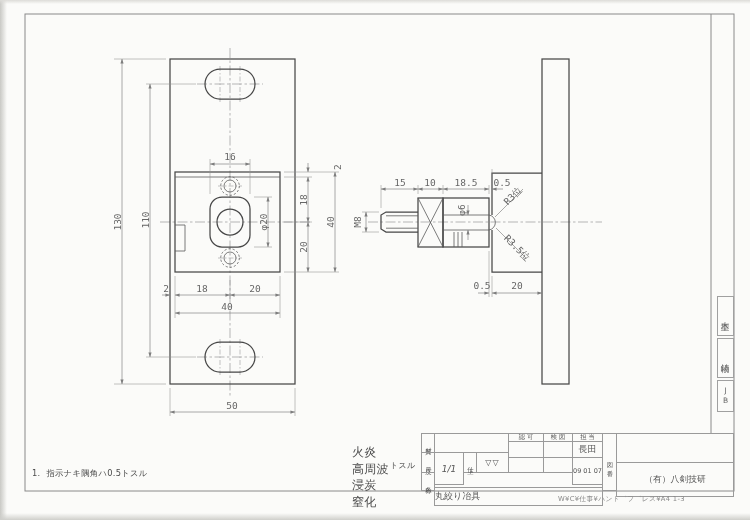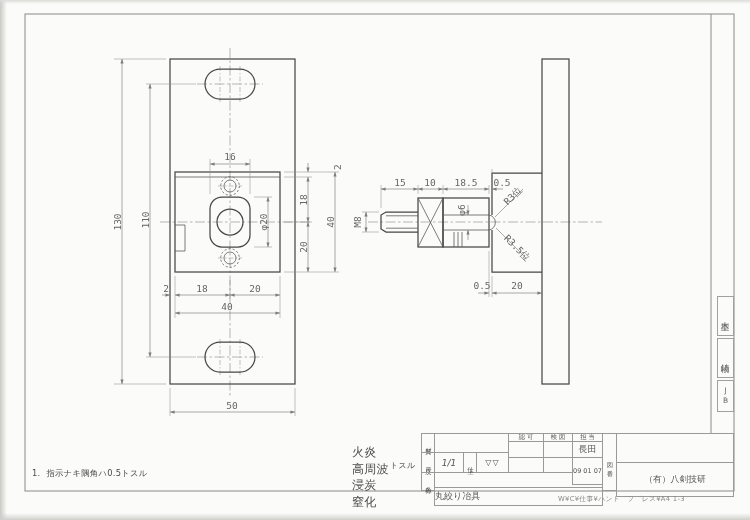--- a/index.html
+++ b/index.html
@@ -185,21 +185,21 @@
   <div>高周波</div>
   <div>浸炭</div>
   <div>窒化</div>
 </div>
 <div class="note" style="left:390px;top:460px;font-size:8px;">トスル</div>
 
 <div>
   <div class="cell vtext" style="left:421px;top:433px;width:14px;height:20px;font-size:6.3px;">材質</div>
   <div class="cell" style="left:434px;top:433px;width:75px;height:20px;"></div>
   <div class="cell vtext" style="left:421px;top:452px;width:14px;height:21px;font-size:6.3px;">尺度</div>
-  <div class="cell" style="left:434px;top:452px;width:30px;height:21px;font-size:9px;font-style:italic;text-align:center;">1/1</div>
+  <div class="cell" style="left:434px;top:452px;width:30px;height:33px;font-size:9px;font-style:italic;text-align:center;">1/1</div>
   <div class="cell vtext" style="left:463px;top:452px;width:14px;height:21px;font-size:6.3px;">仕上</div>
   <div class="cell" style="left:476px;top:452px;width:33px;height:21px;font-size:8px;letter-spacing:1px;">▽▽</div>
   <div class="cell vtext" style="left:421px;top:472px;width:14px;height:19px;font-size:6.3px;">名称</div>
   <div class="cell" style="left:434px;top:487px;width:169px;height:19px;justify-content:flex-start;padding-left:0;font-size:9px;">丸絞り冶具</div>
 
   <div class="cell" style="left:508px;top:433px;width:36px;height:9px;font-size:6.3px;">認 可</div>
   <div class="cell" style="left:543px;top:433px;width:30px;height:9px;font-size:6.3px;">検 図</div>
   <div class="cell" style="left:572px;top:433px;width:31px;height:9px;font-size:6.3px;">担 当</div>
   <div class="cell" style="left:508px;top:441px;width:36px;height:17px;"></div>
   <div class="cell" style="left:543px;top:441px;width:30px;height:17px;"></div>

